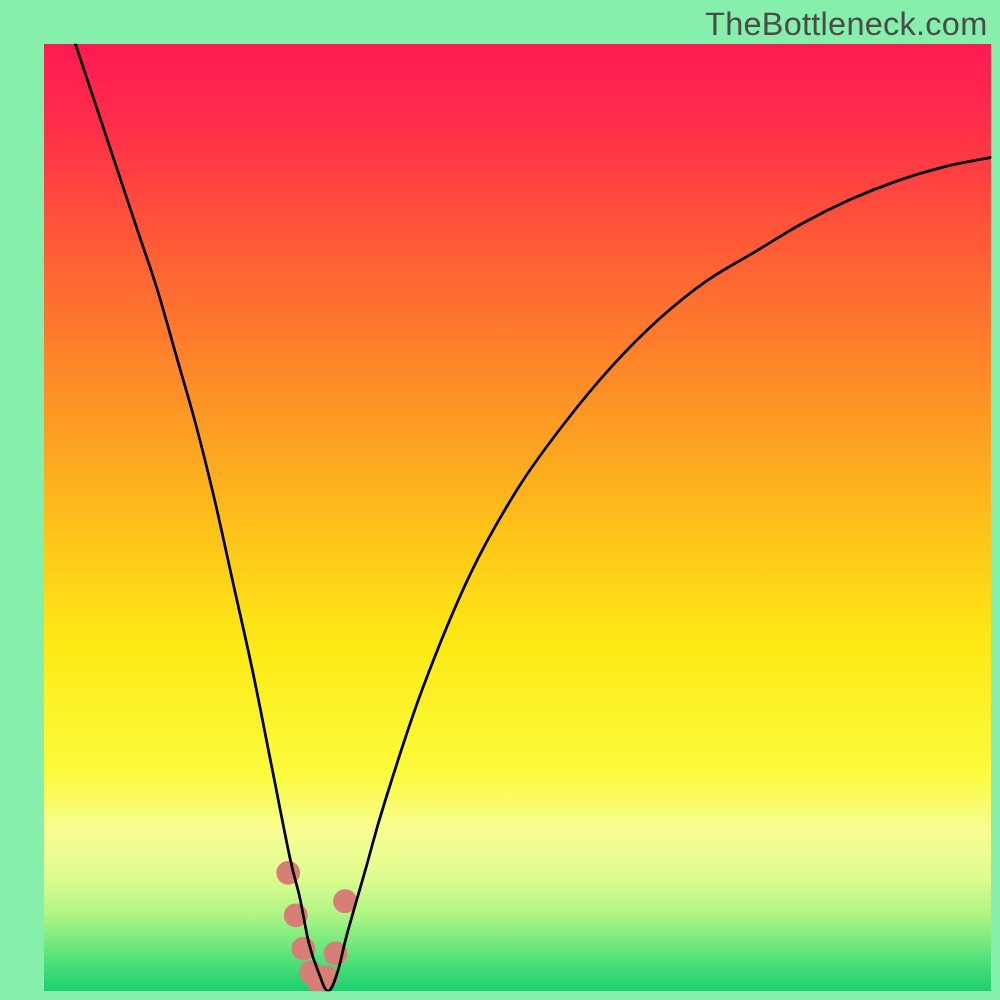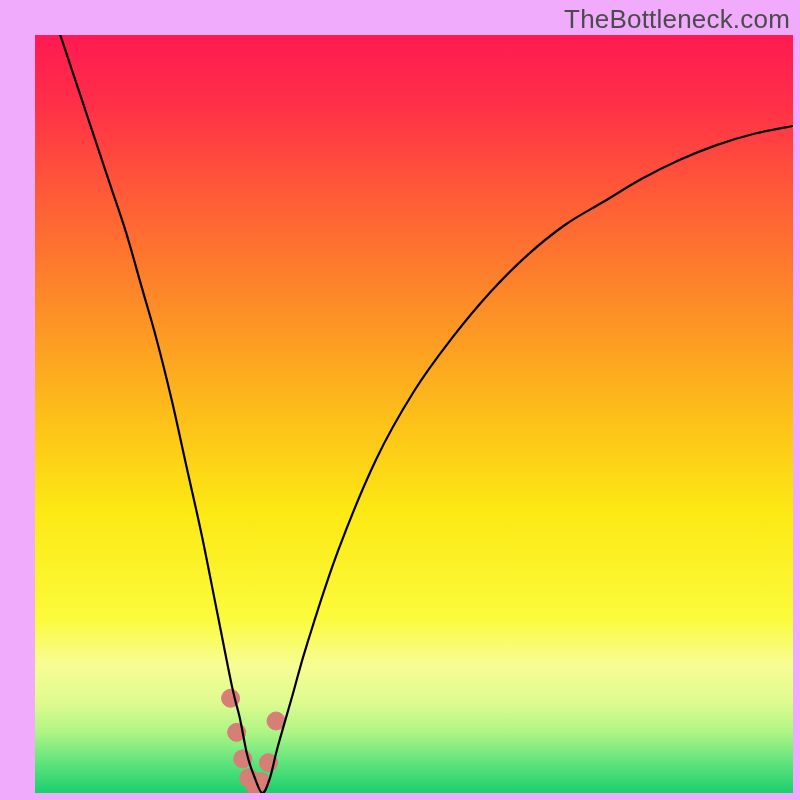--- a/index.html
+++ b/index.html
@@ -10,21 +10,21 @@
     background: #000;
     overflow: hidden;
     font-family: Arial, Helvetica, sans-serif;
   }
   .frame {
     position: absolute;
     left: 0;
     top: 0;
     width: 800px;
     height: 800px;
-    background: #f0abfc;
+    background: #86efac;
   }
   .plot-area {
     position: absolute;
     left: 35px;
     top: 35px;
     width: 758px;
     height: 758px;
     overflow: hidden;
   }
   .gradient-bg {

